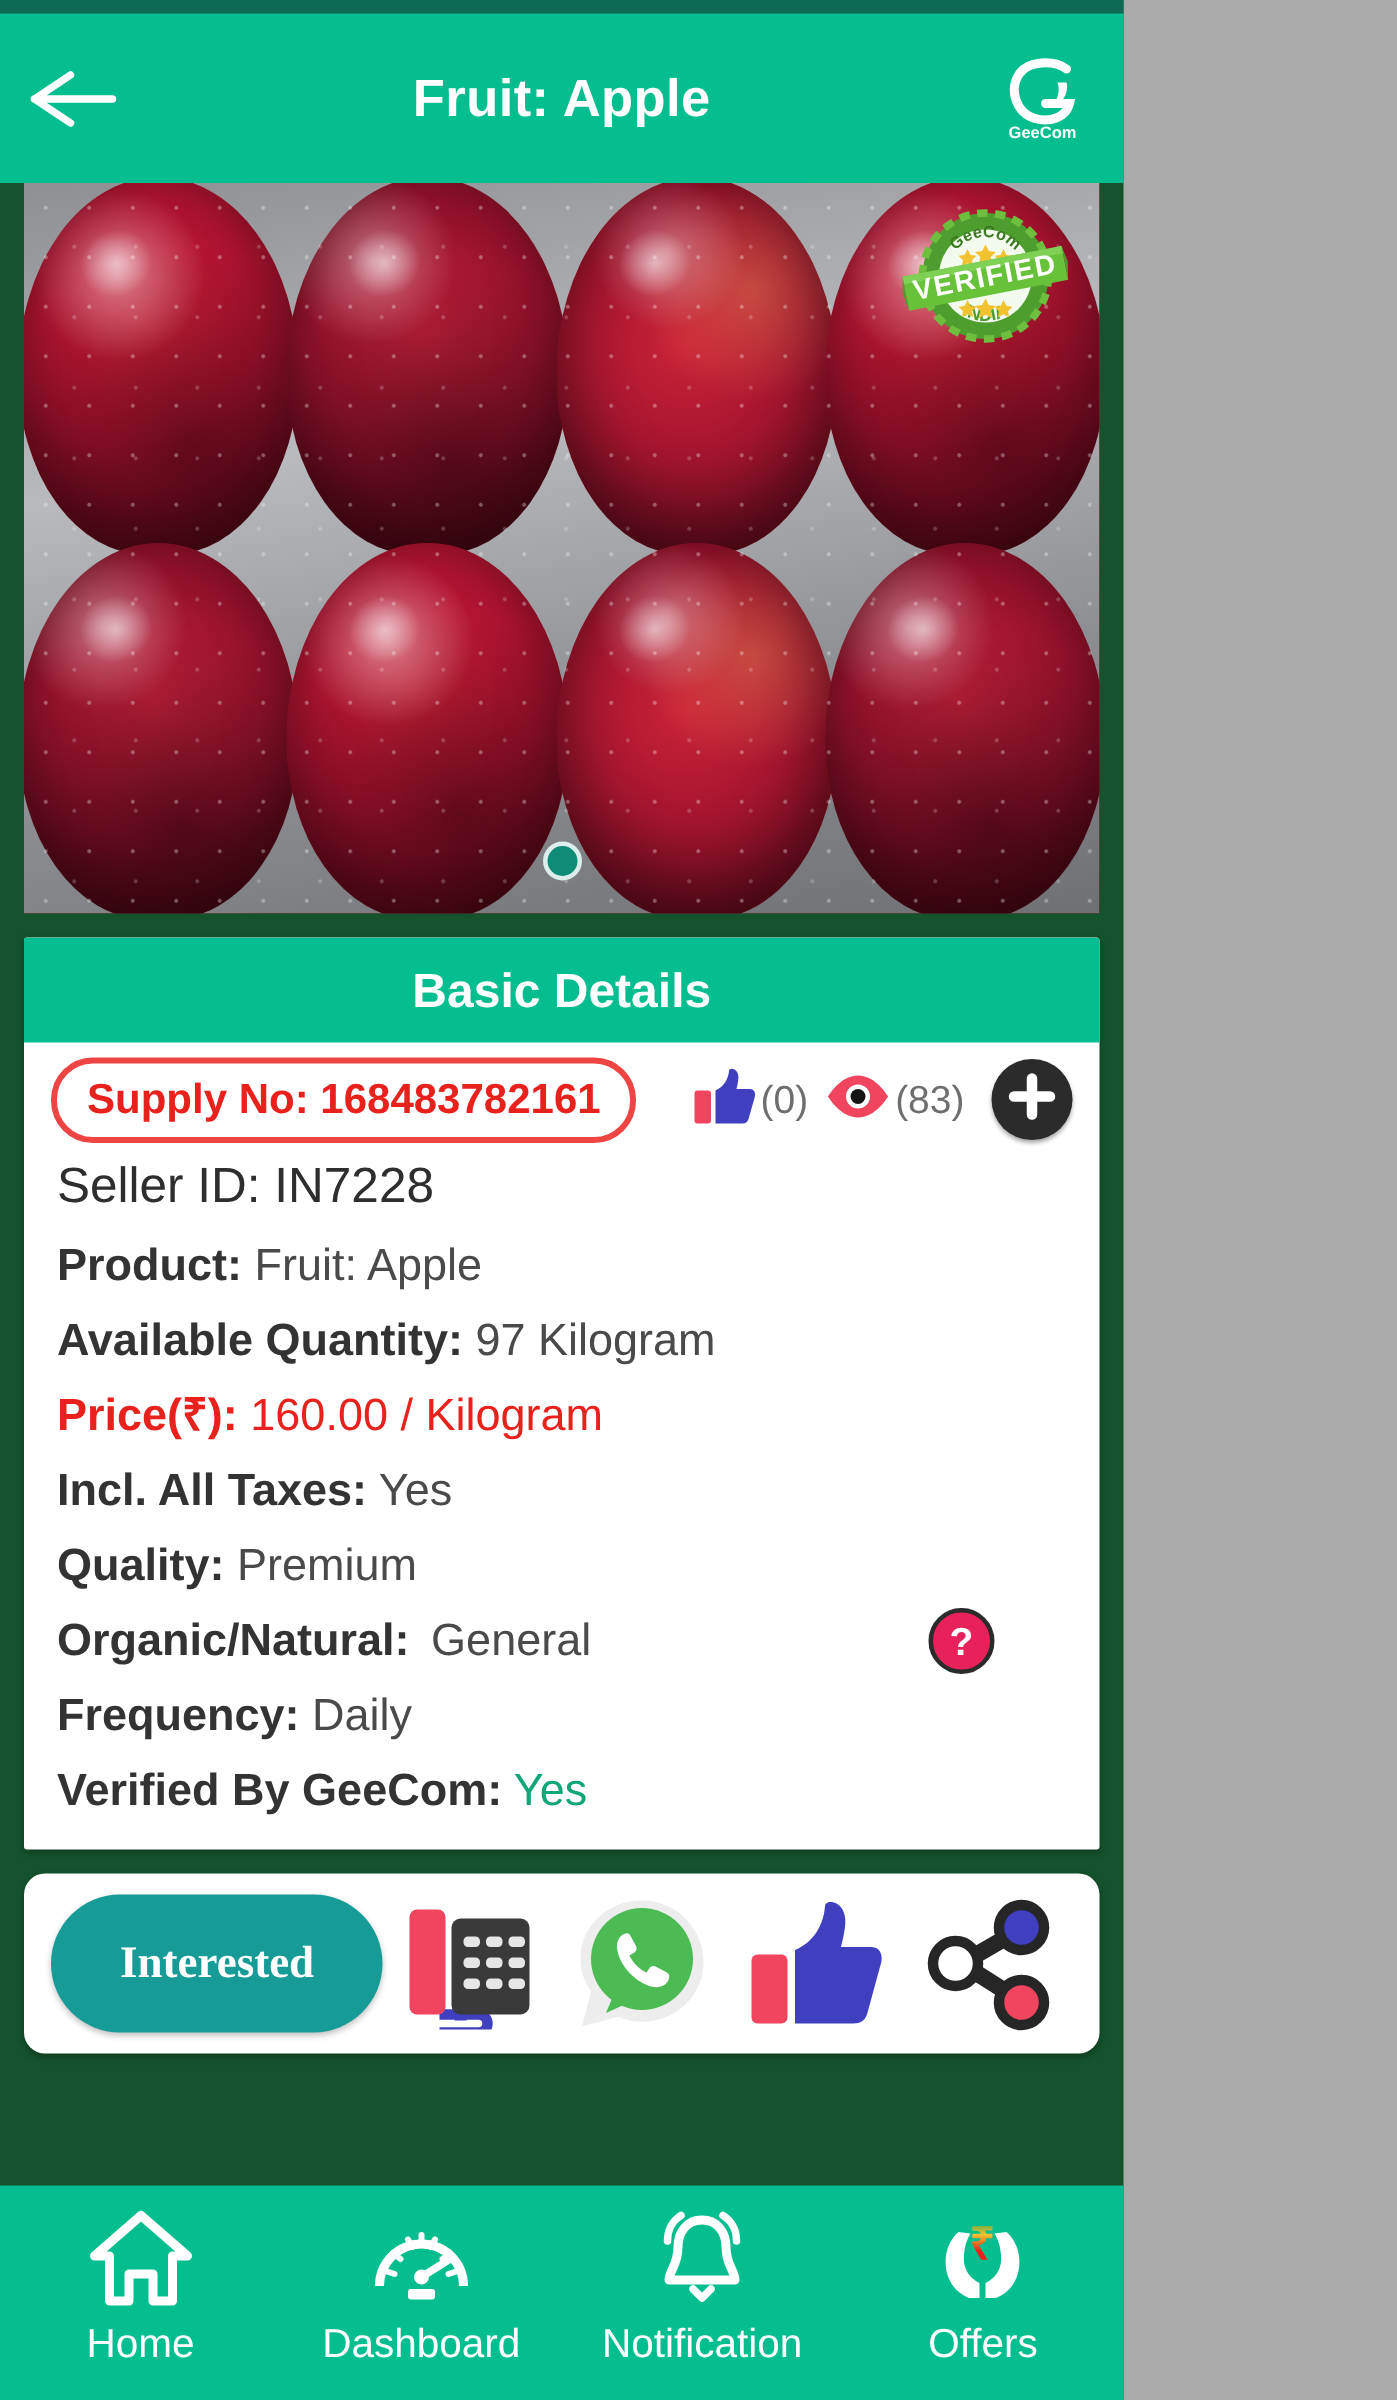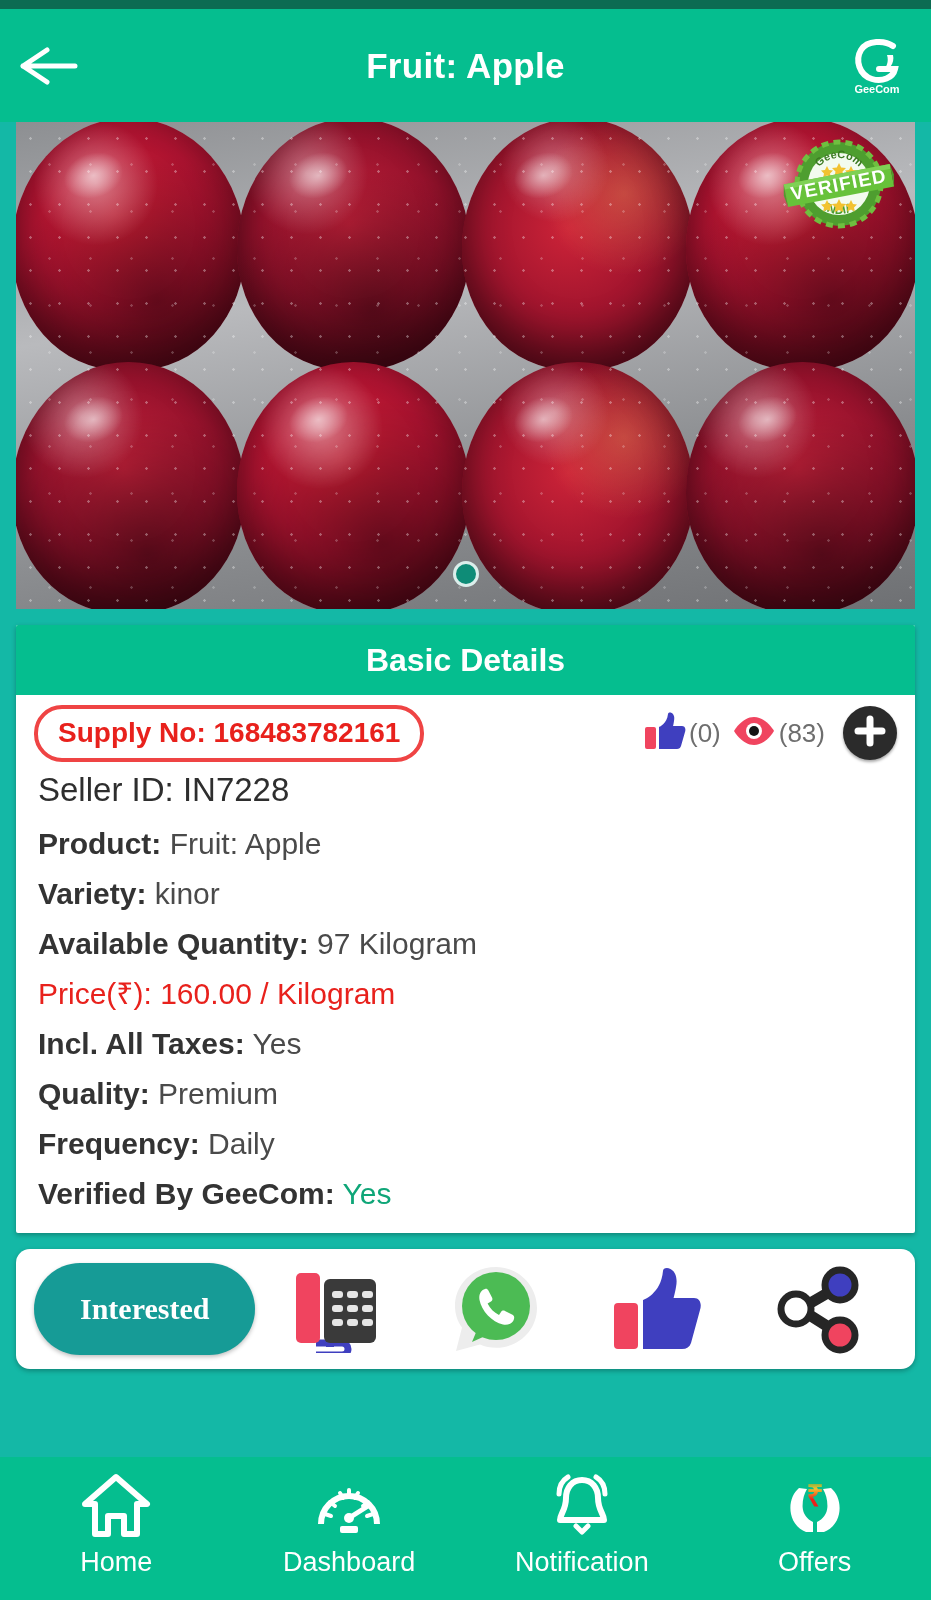--- a/index.html
+++ b/index.html
@@ -3,21 +3,21 @@
 <meta charset="utf-8">
 <title>Fruit: Apple</title>
 <style>
   * { box-sizing: border-box; margin: 0; padding: 0; }
   html, body {
     width: 931px; height: 1600px;
     font-family: "Liberation Sans", sans-serif;
     background: #AAAAAA;
     overflow: hidden;
   }
-  .phone { position: relative; width: 931px; height: 1600px; background: #14b8a6; }
+  .phone { position: relative; width: 749px; height: 1600px; background: #14532d; }
 
   
   .status-strip {
     height: 9px; width: 100%;
     background: #0C6B52;
   }
 
   
   .appbar {
     height: 113px; width: 100%;
@@ -171,21 +171,21 @@
     font-size: 30px;
     line-height: 50px;
     color: #3A3A3A;
     white-space: nowrap;
   }
   .detail-line .lbl { font-weight: bold; color: #333333; }
   .detail-line .val { color: #4A4A4A; }
   .detail-line.seller { font-size: 33px; line-height: 58px; }
   .detail-line.seller .lbl, .detail-line.seller .val { font-weight: normal; color: #2E2E2E; }
   .detail-line.price .lbl, .detail-line.price .val { color: #E8211C; }
-  .detail-line.price .lbl { font-weight: normal; }
+  .detail-line.price .lbl { font-weight: bold; }
   .detail-line.verified .val { color: #0FA678; }
 
   .help-btn {
     position: absolute; right: 70px;
     width: 44px; height: 44px; border-radius: 50%;
     background: #E8215A;
     border: 3px solid #2B2B2B;
     color: #fff; font-size: 26px; font-weight: bold;
     display: flex; align-items: center; justify-content: center;
     cursor: pointer;
@@ -352,38 +352,41 @@
       <div class="detail-line seller">
         <span class="lbl">Seller ID:</span>
         <span class="val">IN7228</span>
       </div>
 
       <div class="detail-line">
         <span class="lbl">Product:</span>
         <span class="val">Fruit: Apple</span>
       </div>
       <div class="detail-line">
-        <span class="lbl">Variety:</span>
-        <span class="val">kinor</span>
-      </div>
-      <div class="detail-line">
         <span class="lbl">Available Quantity:</span>
         <span class="val">97 Kilogram</span>
       </div>
       <div class="detail-line price">
         <span class="lbl">Price(₹):</span>
         <span class="val">160.00 / Kilogram</span>
       </div>
       <div class="detail-line">
         <span class="lbl">Incl. All Taxes:</span>
         <span class="val">Yes</span>
       </div>
       <div class="detail-line">
         <span class="lbl">Quality:</span>
         <span class="val">Premium</span>
+      </div>
+      <div class="detail-line" style="position:relative;">
+        <span class="lbl">Organic/Natural:</span>
+        <span class="val" style="padding-left:6px;">General</span>
+        <div class="help-btn" style="top:3px;">
+          <span>?</span>
+        </div>
       </div>
       <div class="detail-line">
         <span class="lbl">Frequency:</span>
         <span class="val">Daily</span>
       </div>
       <div class="detail-line verified">
         <span class="lbl">Verified By GeeCom:</span>
         <span class="val">Yes</span>
       </div>
 

